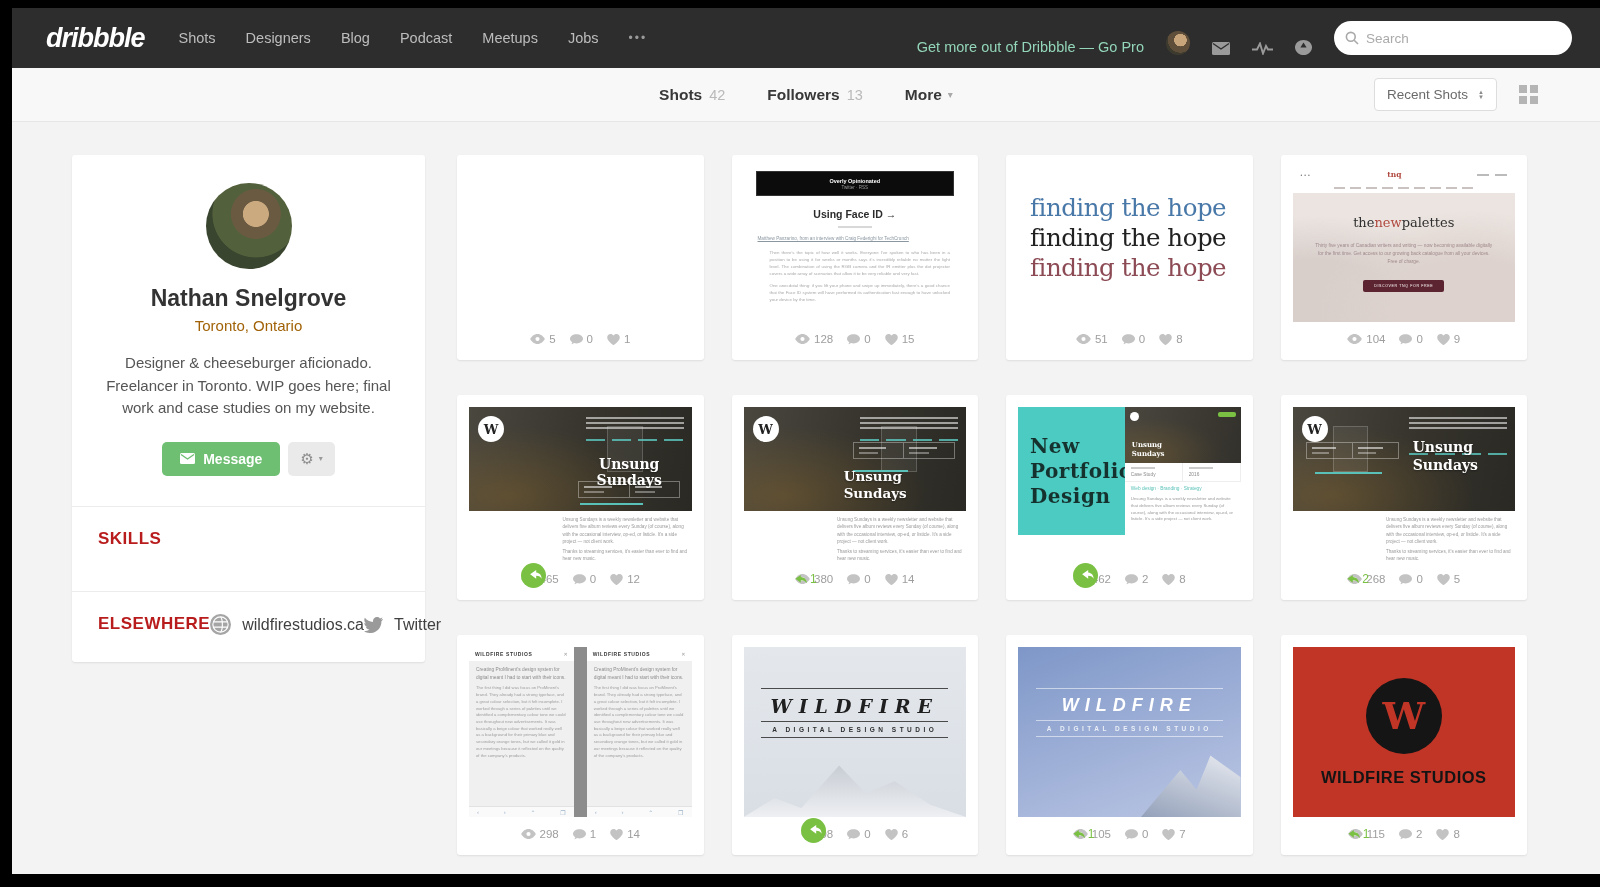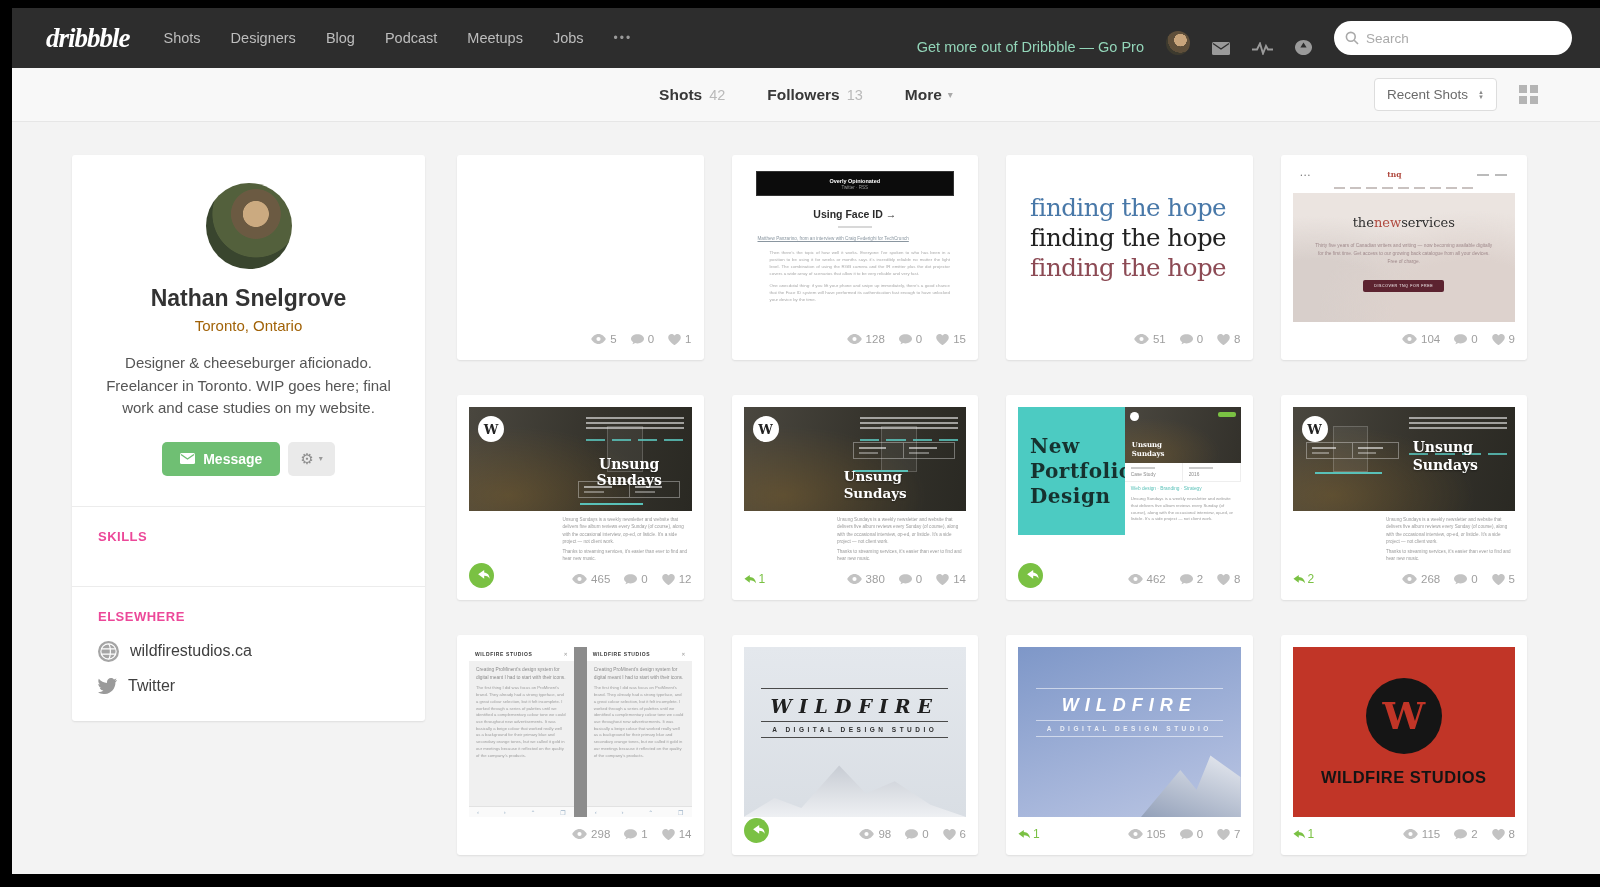--- a/index.html
+++ b/index.html
@@ -2,21 +2,21 @@
 <html><head>
 <meta charset="utf-8">
 <style>
   * { margin:0; padding:0; box-sizing:border-box; }
   html,body { width:1600px; height:887px; }
   body { background:#000; position:relative; font-family:"Liberation Sans", sans-serif; }
   .screen { position:absolute; left:12px; top:8px; right:0; bottom:13px; background:#f3f3f3; overflow:hidden; }
 
   
   .navbar { height:60px; background:#2d2d2d; display:flex; align-items:center; padding:0 28px 0 34px; }
-  .logo { color:#fff; font-family:Liberation Serif, serif; font-style:italic; font-weight:bold; font-size:27px; letter-spacing:-1px; margin-right:34px; }
+  .logo { color:#fff; font-family:Liberation Sans, sans-serif; font-style:italic; font-weight:bold; font-size:27px; letter-spacing:-1px; margin-right:34px; }
   .nav-links { display:flex; align-items:center; gap:30px; }
   .nav-links a { color:#bdbdbd; font-size:14.5px; text-decoration:none; }
   .nav-dots { color:#9a9a9a; font-size:12px; letter-spacing:2px; margin-left:30px; }
   .nav-right { margin-left:auto; display:flex; align-items:flex-end; gap:22px; }
   .gopro { color:#93d6b9; font-size:14.5px; text-decoration:none; }
   .nav-avatar { width:24px; height:24px; border-radius:50%;
     background: radial-gradient(circle at 60% 38%, #c9a57c 0 30%, #5f4f3a 31% 60%, #3d3a2e 61% 100%); }
   .nav-icon { display:flex; align-items:center; }
   .search-wrap { position:relative; }
   .search-wrap input { width:238px; height:34px; border:none; border-radius:17px; background:#fff; padding:0 12px 0 32px; font-size:13.5px; color:#444; outline:none; }
@@ -50,30 +50,30 @@
   .p-name { font-size:23px; font-weight:bold; color:#333; }
   .p-loc { font-size:15px; color:#a16207; margin-top:5px; }
   .p-bio { font-size:15px; color:#555; line-height:1.5; margin:18px 6px 22px; }
   .btn-row { display:flex; justify-content:center; gap:8px; }
   .btn-msg { display:flex; align-items:center; gap:8px; background:#6fbf73; border:none; border-radius:5px; padding:9px 18px; cursor:pointer; }
   .btn-msg span { color:#fff; font-weight:bold; font-size:14px; }
   .btn-gear { display:flex; align-items:center; gap:5px; background:#eaeaea; border:none; border-radius:5px; padding:8px 12px; cursor:pointer; }
   .btn-gear .g { font-size:15px; color:#8e8e8e; }
   .btn-gear .c { font-size:8px; color:#9a9a9a; }
   .p-section { border-top:1px solid #ececec; padding:22px 26px 26px; }
-  .sec-title { font-size:13px; font-weight:bold; color:#ec4899; letter-spacing:.5px; margin-bottom:16px; }
+  .sec-title { font-size:17px; font-weight:bold; color:#b91c1c; letter-spacing:.5px; margin-bottom:16px; }
   .tags { display:flex; flex-wrap:wrap; gap:9px; }
   .tag { border:1px solid #e0e0e0; border-radius:4px; padding:7px 13px; font-size:13px; color:#555; background:#fff; cursor:pointer; }
-  .elw { display:flex; flex-direction:column; gap:15px; }
+  .elw { display:flex; gap:0; }
   .elw-link { display:flex; align-items:center; gap:11px; cursor:pointer; }
   .elw-link span { font-size:16px; color:#404040; }
 
   
   .grid { flex:1; display:grid; grid-template-columns:repeat(4, 1fr); column-gap:28px; row-gap:35px; }
-  .shot { background:#fff; border-radius:3px; box-shadow:0 1px 2px rgba(0,0,0,.09); padding:12px; display:flex; flex-direction:column; }
+  .shot { background:#fff; border-radius:3px; box-shadow:0 1px 2px rgba(0,0,0,.09); padding:12px; display:flex; flex-direction:column;align-items:center; }
   .h1 { height:205px; } .h2 { height:205px; } .h3 { height:220px; }
   .thumb { width:100%; position:relative; overflow:hidden; cursor:pointer; }
   .t-r1 { height:155px; } .t-r2 { height:128px; } .t-r3 { height:170px; }
   .caption { font-size:4.6px; color:#9a9a9a; line-height:1.55; width:58%; margin-left:auto; margin-top:5px; }
   .caption p + p { margin-top:3px; }
   .stats { margin-top:auto; display:flex; align-items:center; justify-content:flex-end; gap:14px; padding-top:8px; position:relative; min-height:26px; }
   .stat { display:flex; align-items:center; gap:4px; }
   .stat b { font-weight:normal; font-size:11.5px; color:#9e9e9e; }
   .rb-badge { position:absolute; left:0; bottom:0; display:flex; }
   .rb-count { position:absolute; left:0; bottom:2px; display:flex; align-items:center; gap:2px; }
@@ -427,21 +427,21 @@
               <i></i>
               <i></i>
               <i></i>
               <i></i>
               <i></i>
               <i></i>
               <i></i>
               <i></i>
             </div>
           <div class="tnq-hero">
-            <div class="tnq-title"><span>the</span><span class="nw">new</span><span>services</span></div>
+            <div class="tnq-title"><span>the</span><span class="nw">new</span><span>palettes</span></div>
             <div class="tnq-para">Thirty five years of Canadian writers and writing — now becoming available digitally for the first time. Get access to our growing back catalogue from all your devices. Free of charge.</div>
             <div class="tnq-btn">DISCOVER TNQ FOR FREE</div>
           </div>
         </div>
         <div class="stats">
           <span class="stat">
               <svg width="15" height="10" viewBox="0 0 16 11">
                 <path d="M8 0C4.2 0 1.2 2.9 0 5.5 1.2 8.1 4.2 11 8 11s6.8-2.9 8-5.5C14.8 2.9 11.8 0 8 0z" fill="#c3c3c3"></path>
                 <circle cx="8" cy="5.5" r="2.3" fill="#fff"></circle>
               </svg>

